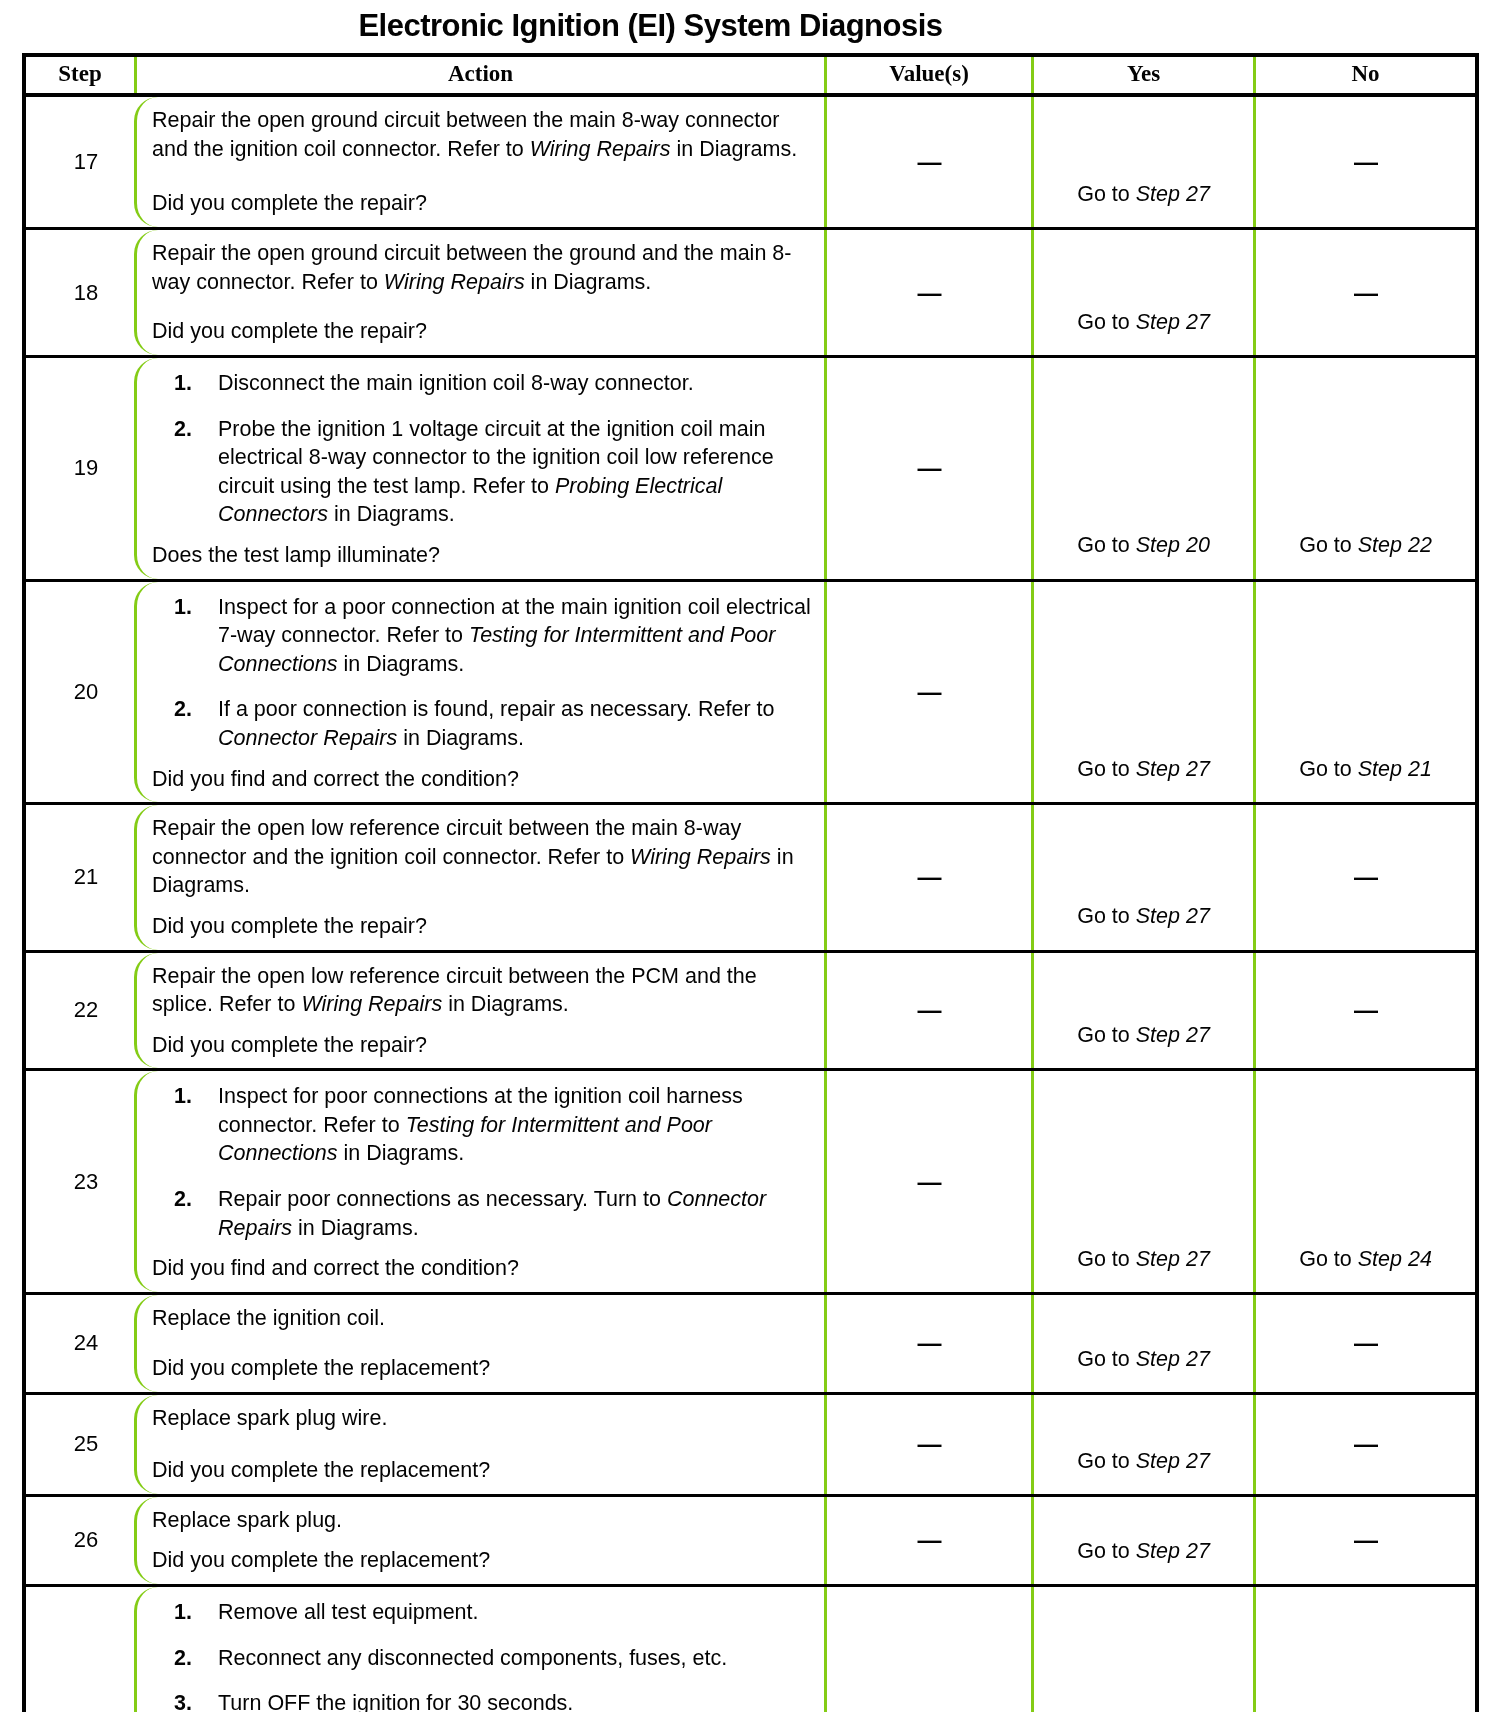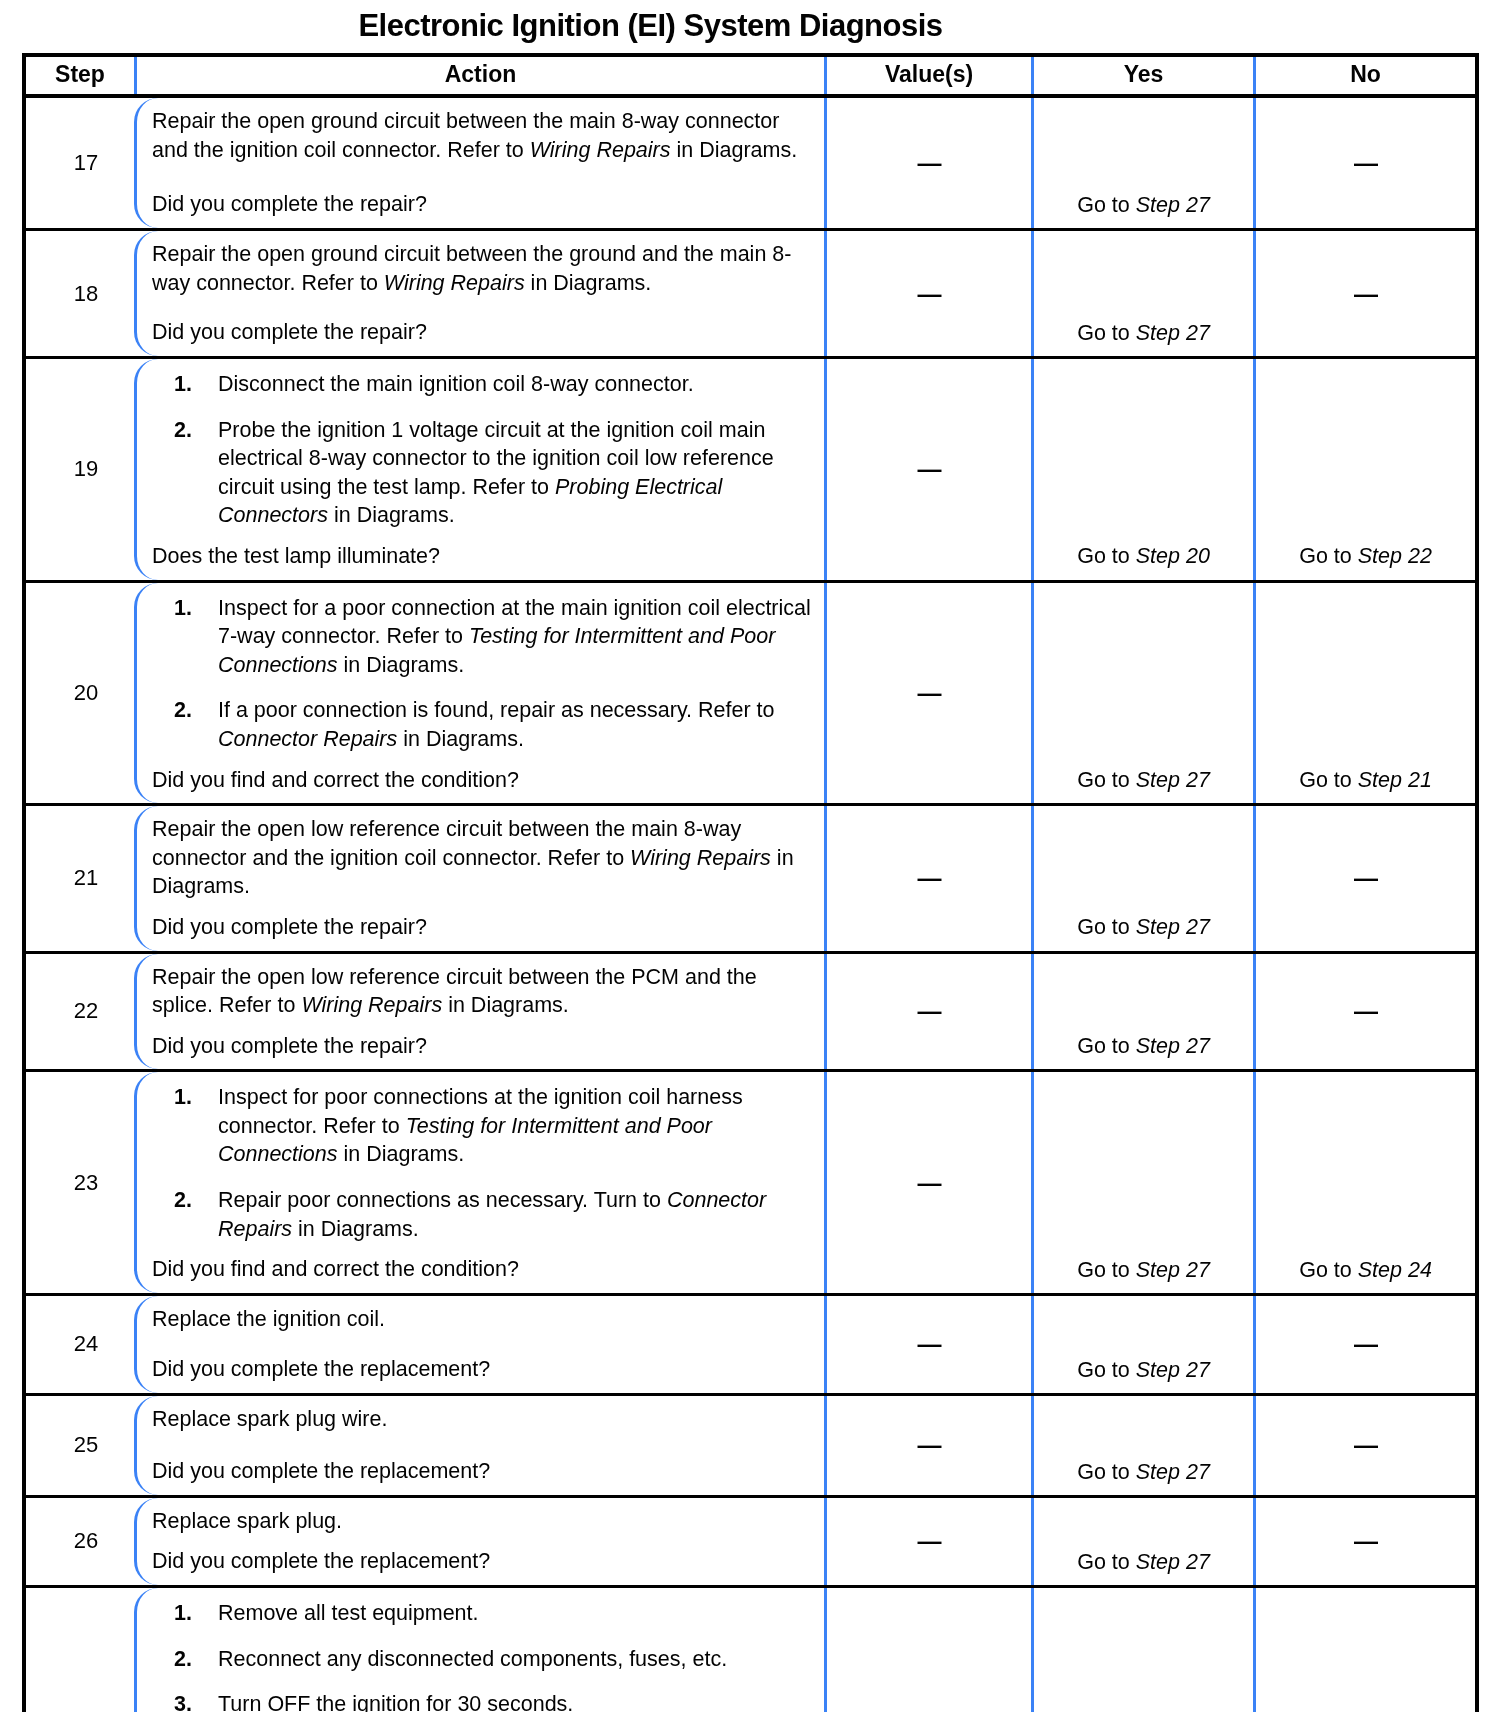--- a/index.html
+++ b/index.html
@@ -27,28 +27,29 @@
     border: 4px solid #000;
     background: #fff;
   }
   .hrow, .trow {
     display: grid;
     grid-template-columns: 108px 690px 207px 222px 1fr;
   }
   .hrow { border-bottom: 4px solid #000; }
   .trow + .trow { border-top: 3px solid #000; }
 
-  .cell { border-left: 3px solid #3b82f6; position: relative; min-width: 0; }
+  .cell { border-left: 3px solid #84cc16; position: relative; min-width: 0; }
   .cell:first-child { border-left: none; }
 
   .hcell {
     display: flex; align-items: center; justify-content: center;
     font-weight: 700;
     font-size: 23px;
     padding: 4px 2px 6px 2px;
+    font-family: Liberation Serif, serif;
   }
 
   .step-cell {
     display: flex; align-items: center; justify-content: center;
     font-size: 22px;
     padding-left: 12px;
   }
 
   .action-cell {
     display: flex; flex-direction: column; justify-content: space-between;
@@ -67,21 +68,21 @@
 
   .dash {
     position: absolute; top: 50%; left: 50%;
     transform: translate(-50%, -50%);
     font-weight: 700;
     font-size: 24px;
     letter-spacing: -1px;
     line-height: 1;
   }
   .goto {
-    position: absolute; left: 0; right: 0; bottom: 10px;
+    position: absolute; left: 0; right: 0; bottom: 20px;
     text-align: center;
     font-size: 21.5px;
     line-height: 1.22;
     padding: 0 14px;
   }
   i { font-style: italic; }
 </style>
 </head>
 <body>
 

